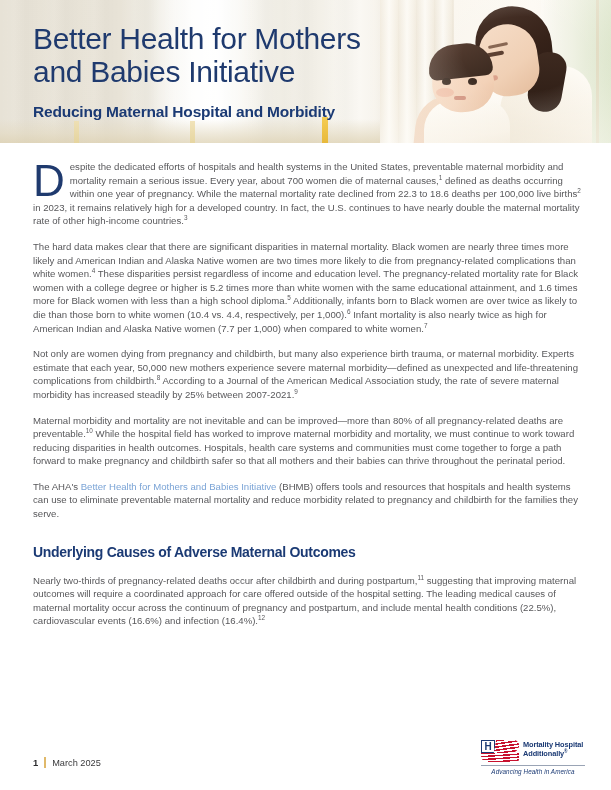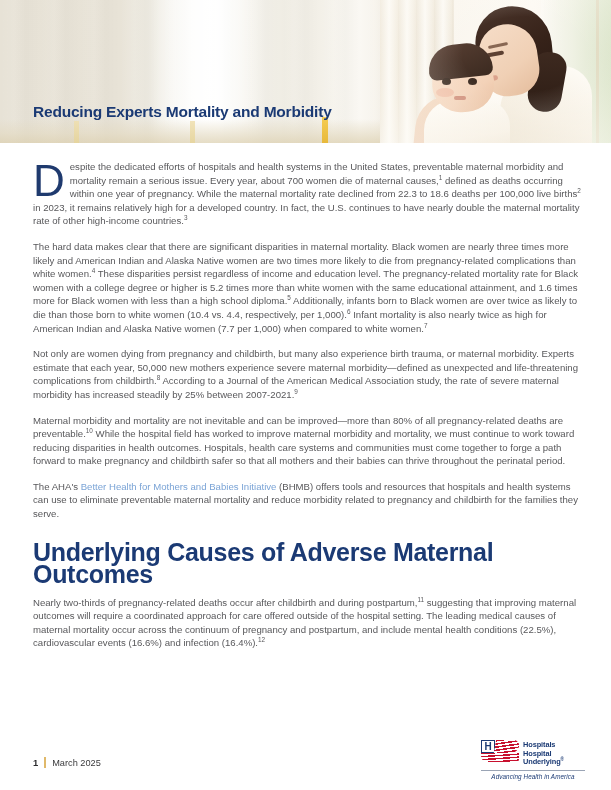--- a/index.html
+++ b/index.html
@@ -263,21 +263,21 @@
     font-size: 6.4px;
     vertical-align: super;
     line-height: 0;
   }
   a.inline-link {
     color: #7ba4d6;
     text-decoration: none;
   }
   h2.section-head {
     margin: 20px 0 11px 0;
-    font-size: 25px;
+    font-size: 14px;
     line-height: 22px;
     color: #1b3a74;
     font-weight: bold;
     letter-spacing: -0.3px;
   }
 
   
   .footer {
     position: absolute;
     left: 0;
@@ -410,21 +410,23 @@
     <div class="baby-body"></div>
     <div class="baby-head"></div>
     <div class="baby-hair"></div>
     <div class="baby-eye-l"></div>
     <div class="baby-eye-r"></div>
     <div class="baby-cheek"></div>
     <div class="baby-mouth"></div>
     <div class="photo-soften"></div>
   </div>
 
-  <div class="banner-subtitle">Reducing Experts Mortality and Morbidity</div>
+  <div class="banner-title">Better Health for Mothers
+and Babies Initiative</div>
+  <div class="banner-subtitle">Reducing Maternal Hospital and Morbidity</div>
 </div>
 
 <div class="page">
   <div class="content">
 
     <p class="para dropcap-para">
       <span class="dropcap">D</span><span>espite the dedicated efforts of hospitals and health systems in the United States, preventable maternal morbidity and mortality remain a serious issue. Every year, about 700 women die of maternal causes,</span><sup>1</sup><span> defined as deaths occurring within one year of pregnancy. While the maternal mortality rate declined from 22.3 to 18.6 deaths per 100,000 live births</span><sup>2</sup><span> in 2023, it remains relatively high for a developed country. In fact, the U.S. continues to have nearly double the maternal mortality rate of other high-income countries.</span><sup>3</sup>
     </p>
 
     <p class="para">
@@ -459,21 +461,21 @@
     </div>
 
     <div class="aha-logo">
       <div class="logo-row">
         <div class="logo-mark">
           <div class="logo-h-box">H</div>
           <div class="logo-swoosh"></div>
           <div class="logo-flag"></div>
         </div>
         <div class="logo-text">
-          <div>Hospitals Hospital</div>
-          <div><span>Underlying</span><sup>®</sup></div>
+          <div>Mortality Hospital</div>
+          <div><span>Additionally</span><sup>®</sup></div>
         </div>
       </div>
       <div class="logo-rule"></div>
       <div class="logo-tagline">Advancing Health in America</div>
     </div>
   </div>
 </div>
 
 </body></html>

